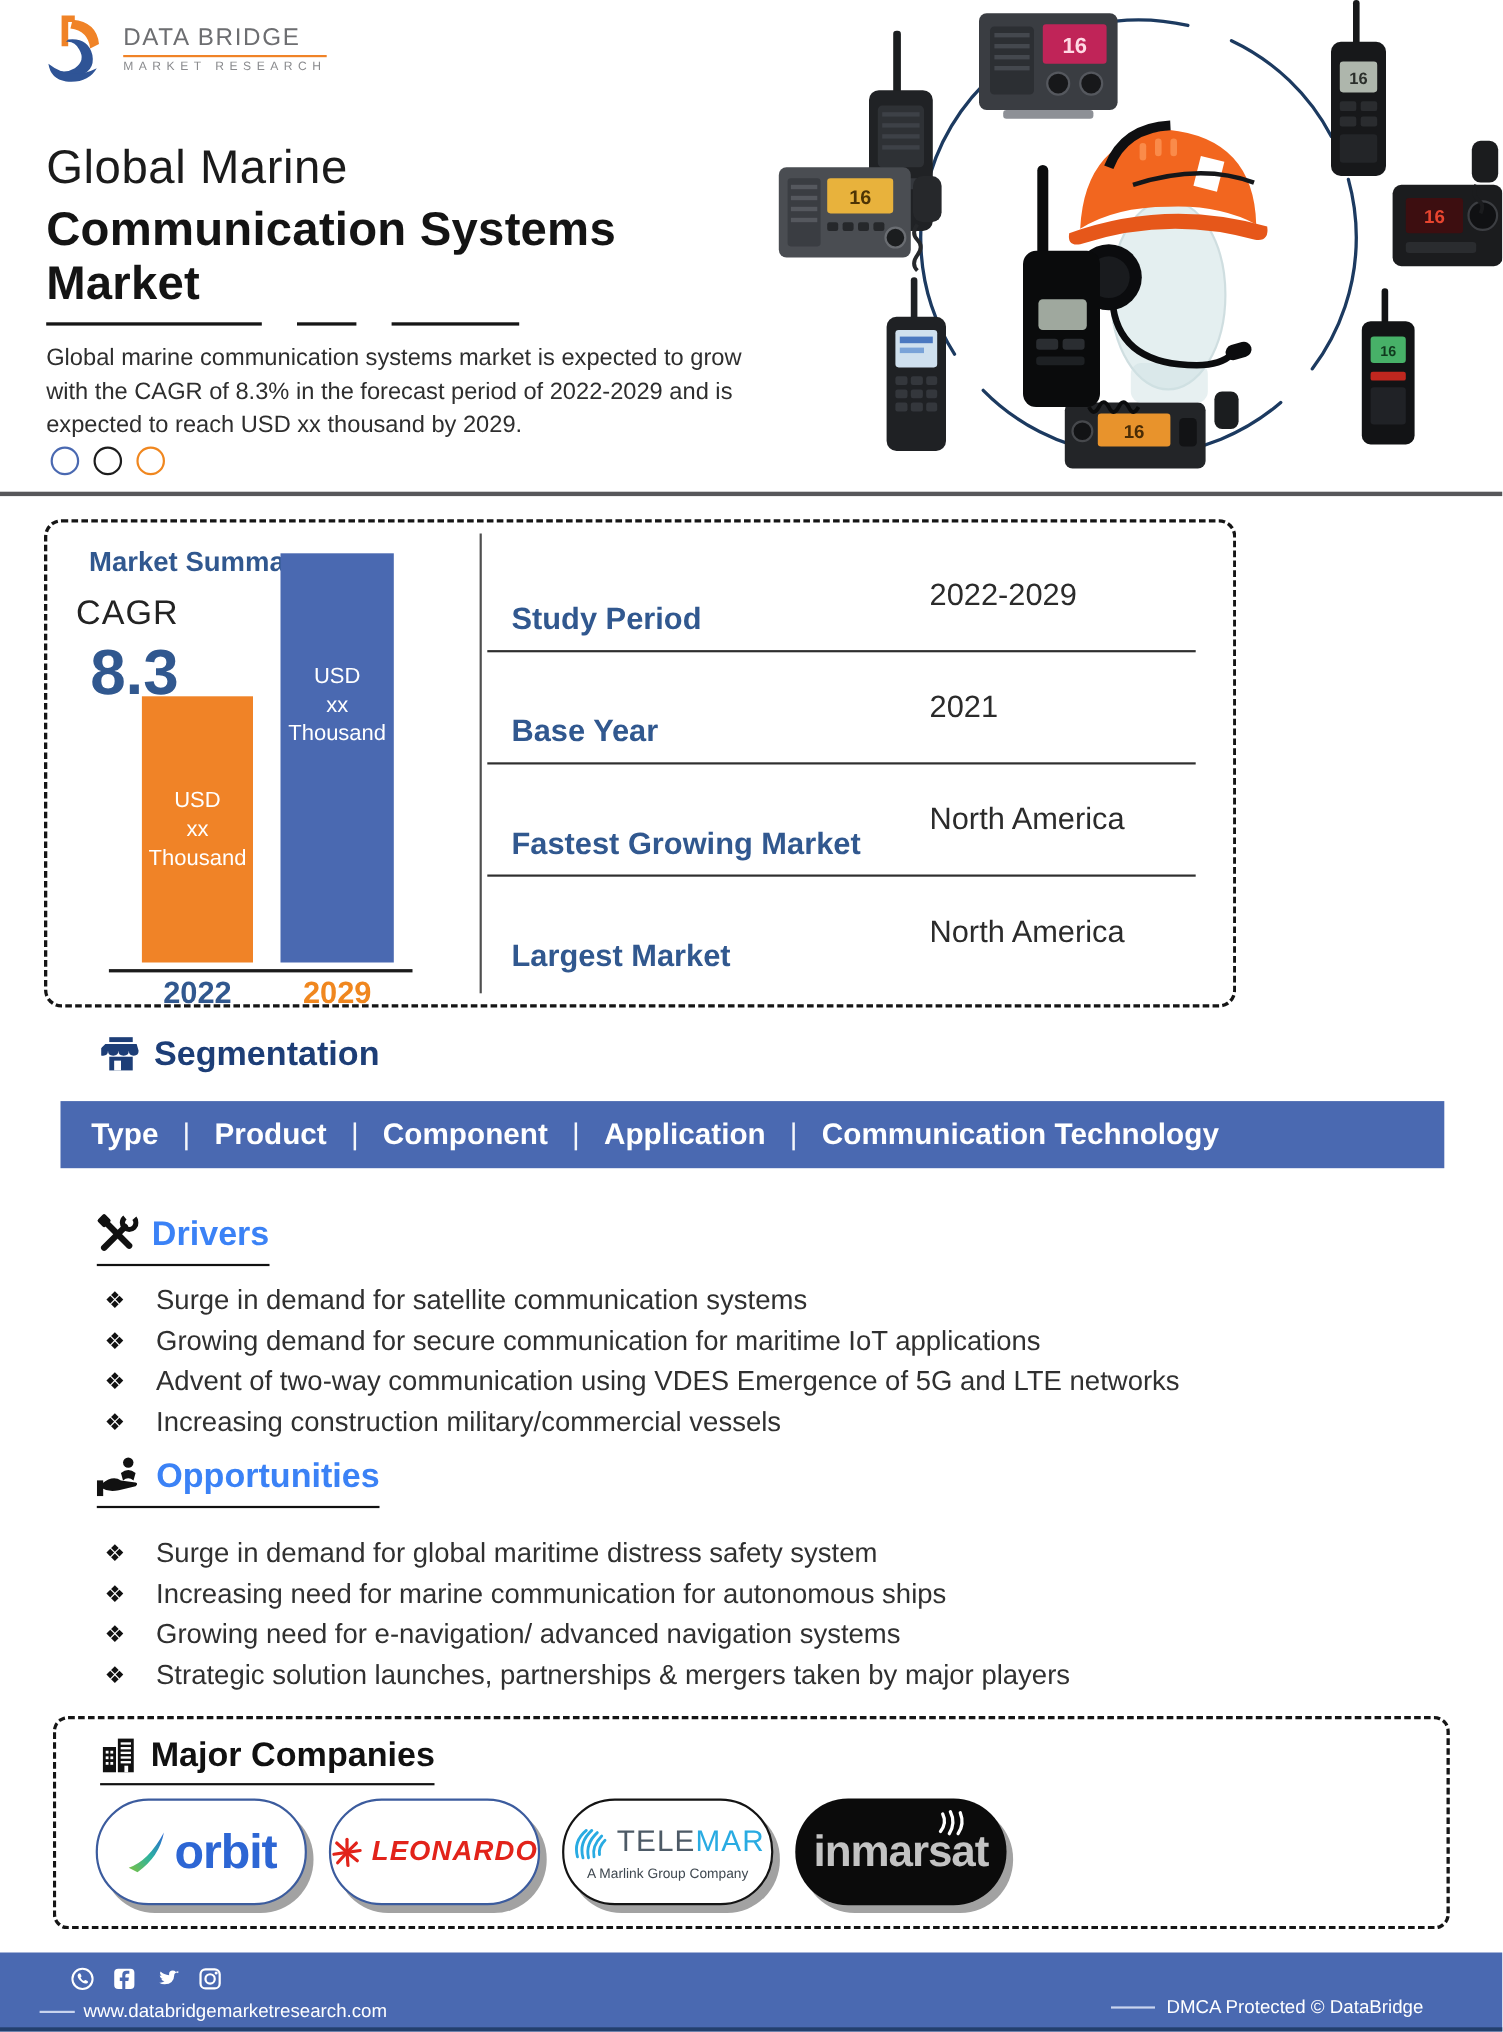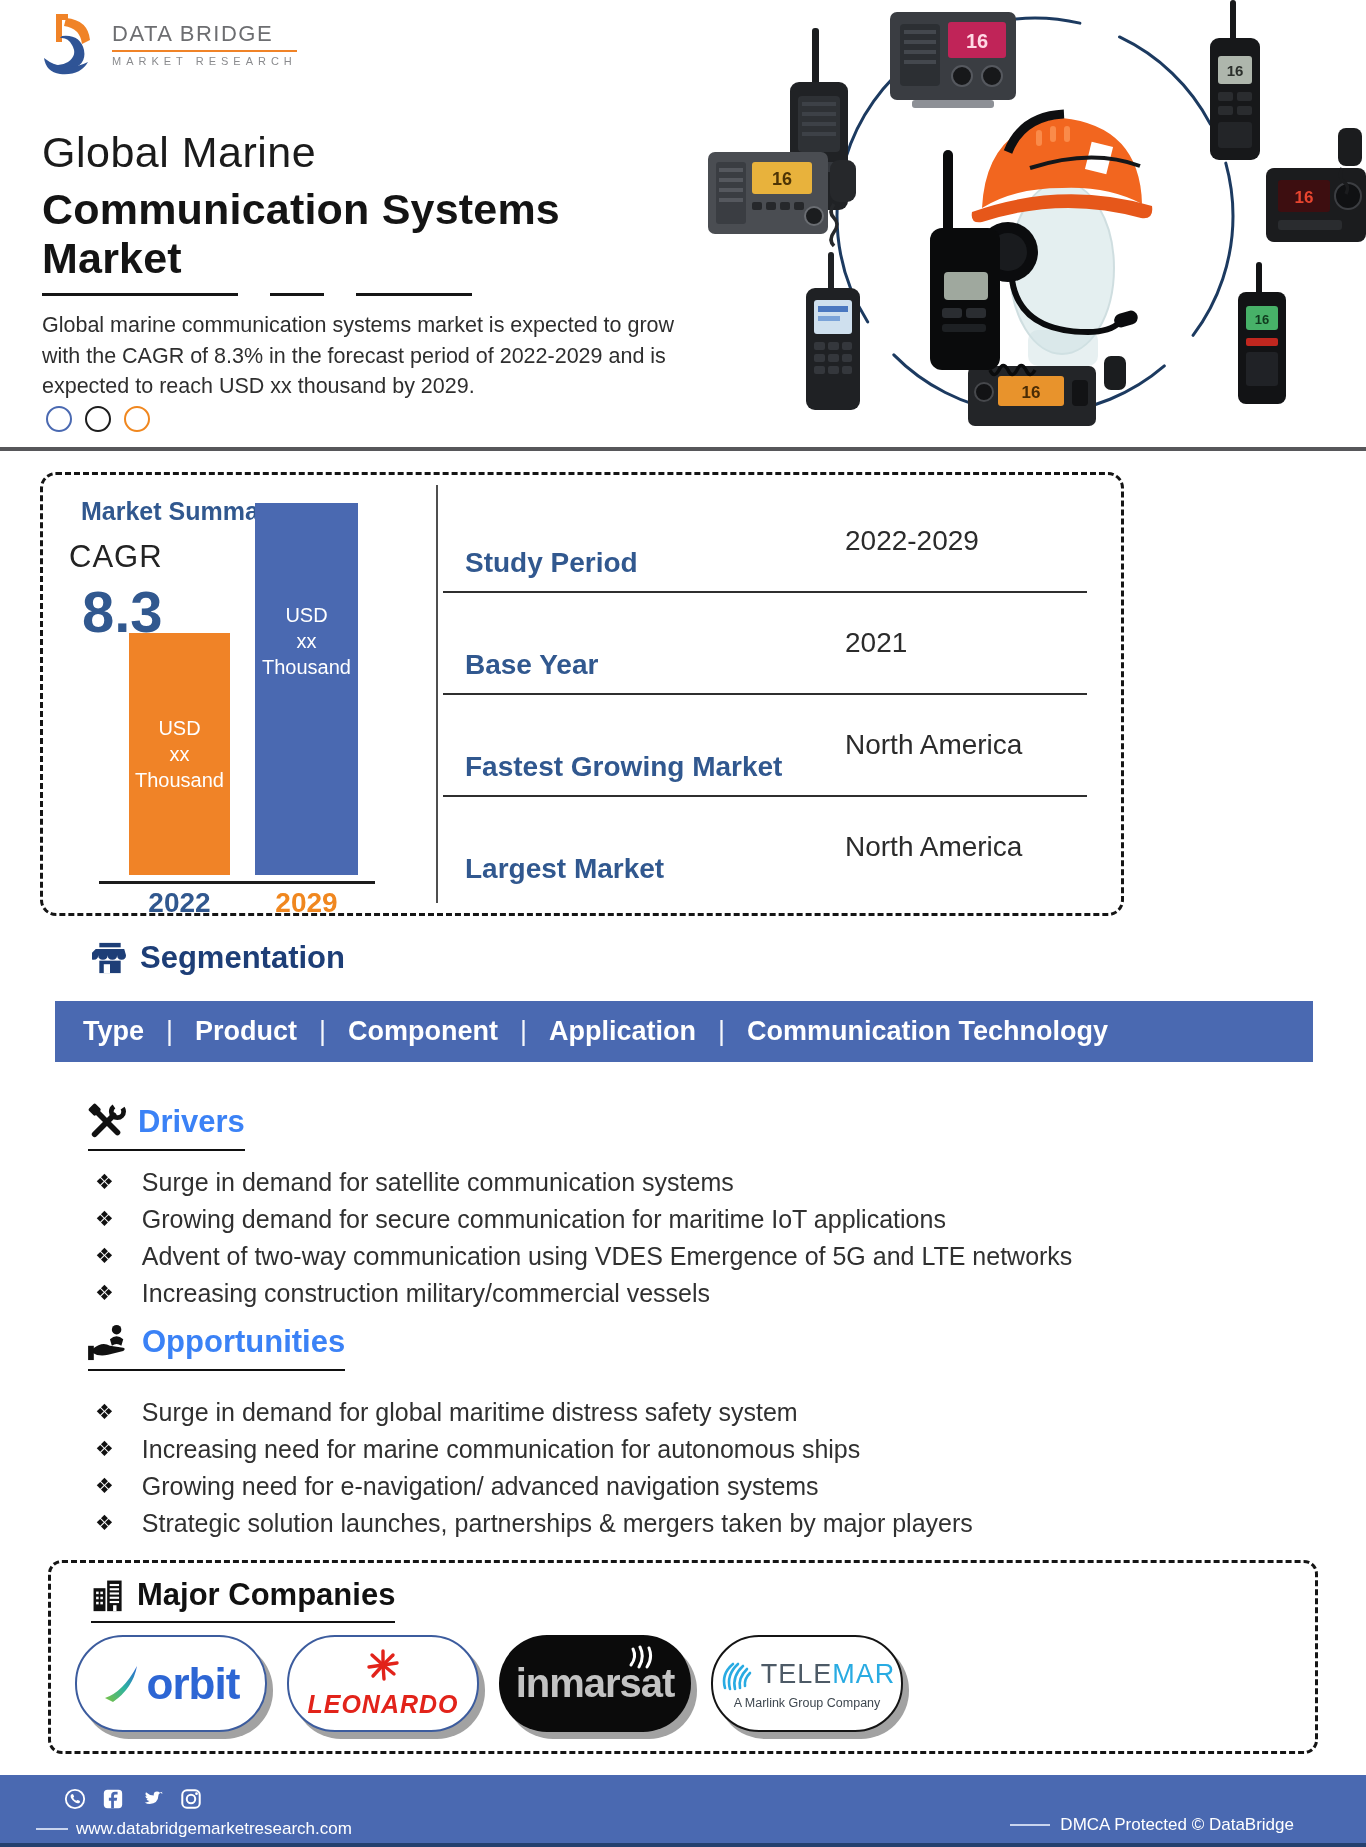--- a/index.html
+++ b/index.html
@@ -75,26 +75,26 @@
   .blist li { display:flex; align-items:flex-start; gap:28px; font-size:25px; color:#303030; margin-bottom:8px; }
   .blist .bullet { font-size:21px; color:#111; padding-top:2px; }
   .drivers-list { top:1168px; }
   .opps-list { top:1398px; }
 
   
   .companies-box { position:absolute; left:48px; top:1560px; width:1270px; height:194px;
                    border:3px dashed #151515; border-radius:14px; background:#fff; }
   .companies-h { left:40px; top:14px; position:absolute; display:flex; align-items:center; gap:12px;
                  font-size:31px; font-weight:800; color:#111; border-bottom:2.5px solid #111; padding-bottom:8px; }
-  .pills { position:absolute; left:24px; top:72px; display:flex; gap:20px;justify-content:center; }
+  .pills { position:absolute; left:36px; top:72px; display:flex; gap:20px;justify-content:center; }
   .pill { width:192px; height:97px; border-radius:48px; background:#fff;
           display:flex; align-items:center; justify-content:center; flex-direction:column;
           box-shadow:6px 7px 0 #a2a2a2; }
   .pill-orbit    { border:2.5px solid #3c5c9e; flex-direction:row; gap:2px; }
-  .pill-leonardo { border:2.5px solid #3c5c9e; flex-direction:column; gap:8px; }
+  .pill-leonardo { border:2.5px solid #3c5c9e; flex-direction:row; gap:8px; }
   .pill-telemar  { border:2.5px solid #141414; }
   .pill-inmarsat { background:#0b0b0b; position:relative; }
   .pill-rs       { background:#14294e; border:2.5px solid #31588f; flex-direction:row; gap:12px; }
   .orbit-text { font-size:44px; font-weight:800; color:#2d66d4; letter-spacing:-1px; }
   .leonardo-text { font-size:25px; font-weight:700; font-style:italic; color:#e2231a; letter-spacing:1px; }
   .telemar-line { display:flex; align-items:center; gap:6px; }
   .telemar-t1 { font-size:27px; color:#4d5a66; letter-spacing:1px; }
   .telemar-t2 { font-size:27px; color:#29abe2; letter-spacing:1px; }
   .telemar-sub { font-size:12.5px; color:#3f4850; margin-top:4px; }
   .inmarsat-text { font-size:40px; font-weight:800; color:#c3c3c3; letter-spacing:-1px; }
@@ -443,45 +443,45 @@
             <path d="M17 17 L28 26"></path>
               <path d="M17 17 L18 31"></path>
               <path d="M17 17 L7 28"></path>
             <path d="M17 17 L3 19"></path>
               <path d="M17 17 L6 7"></path>
           </g>
         </svg>
         <span class="leonardo-text">LEONARDO</span>
       </div>
 
-      <div class="pill pill-inmarsat">
-        <svg width="30" height="24" viewBox="0 0 30 24" style="position:absolute; right:34px; top:10px;">
-          <g fill="none" stroke="#ffffff" stroke-width="3" stroke-linecap="round">
-            <path d="M4 20 Q10 12 6 4"></path>
-              <path d="M12 22 Q18 12 13 2"></path>
-              <path d="M20 22 Q26 13 22 3"></path>
-          </g>
-        </svg>
-        <span class="inmarsat-text">inmarsat</span>
-      </div>
-
       <div class="pill pill-telemar">
         <div class="telemar-line">
           <svg width="36" height="34" viewBox="0 0 36 34">
             <g fill="none" stroke="#29abe2" stroke-width="2.6" stroke-linecap="round">
               <path d="M6 30 Q2 16 14 6"></path>
                 <path d="M11 31 Q7 17 19 6"></path>
               <path d="M16 31 Q13 18 24 8"></path>
                 <path d="M21 30 Q19 20 28 11"></path>
                 <path d="M26 28 Q25 21 31 15"></path>
             </g>
           </svg>
           <span><span class="telemar-t1">TELE</span><span class="telemar-t2">MAR</span></span>
         </div>
         <span class="telemar-sub">A Marlink Group Company</span>
+      </div>
+
+      <div class="pill pill-inmarsat">
+        <svg width="30" height="24" viewBox="0 0 30 24" style="position:absolute; right:34px; top:10px;">
+          <g fill="none" stroke="#ffffff" stroke-width="3" stroke-linecap="round">
+            <path d="M4 20 Q10 12 6 4"></path>
+              <path d="M12 22 Q18 12 13 2"></path>
+              <path d="M20 22 Q26 13 22 3"></path>
+          </g>
+        </svg>
+        <span class="inmarsat-text">inmarsat</span>
       </div>
 
     </div>
   </div>
 
   <div class="footer">
     <div class="social-row">
       <svg width="22" height="22" viewBox="0 0 24 24">
         <circle cx="12" cy="12" r="10" fill="none" stroke="#fff" stroke-width="2"></circle>
         <path d="M8 7 q1 -1 2 0 l1 2 q0 1 -1 1.5 q1 2.5 3.5 3.5 q.5 -1 1.5 -1 l2 1 q1 1 0 2 q-2 1.5 -5 -.5 q-3 -2 -4.5 -5 q-1 -2.5 .5 -3.5 Z" fill="#fff"></path>

